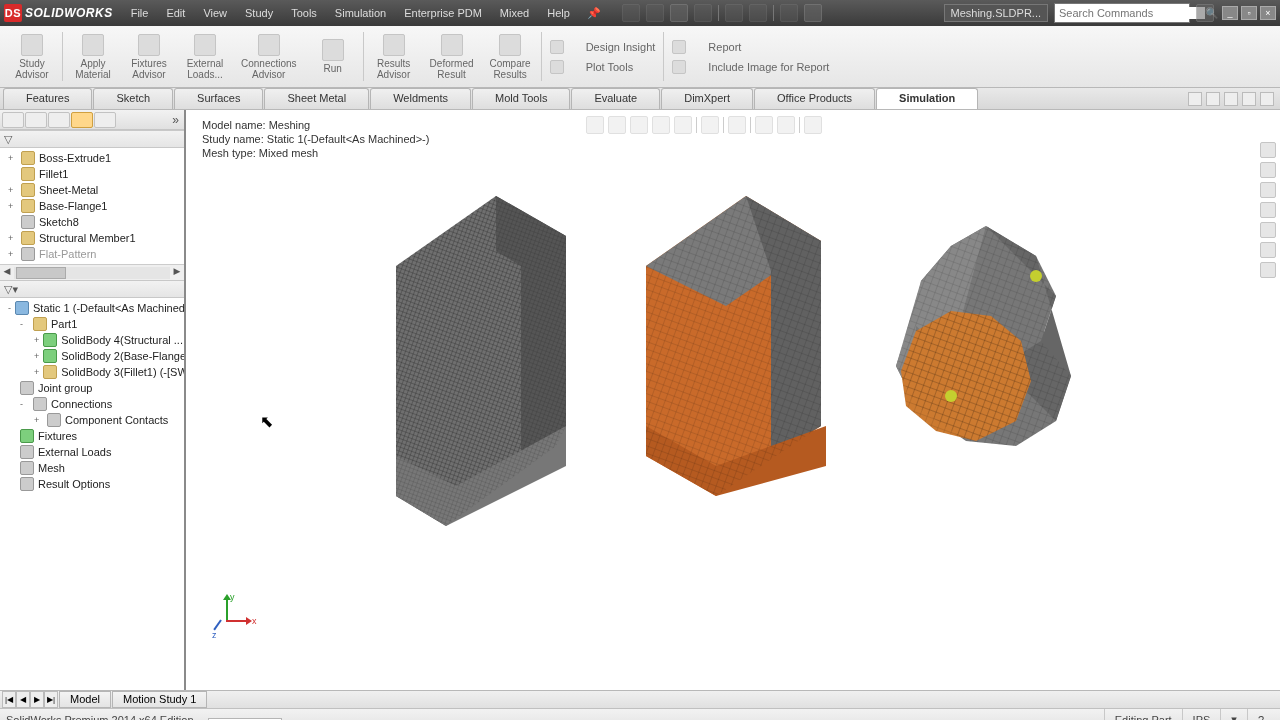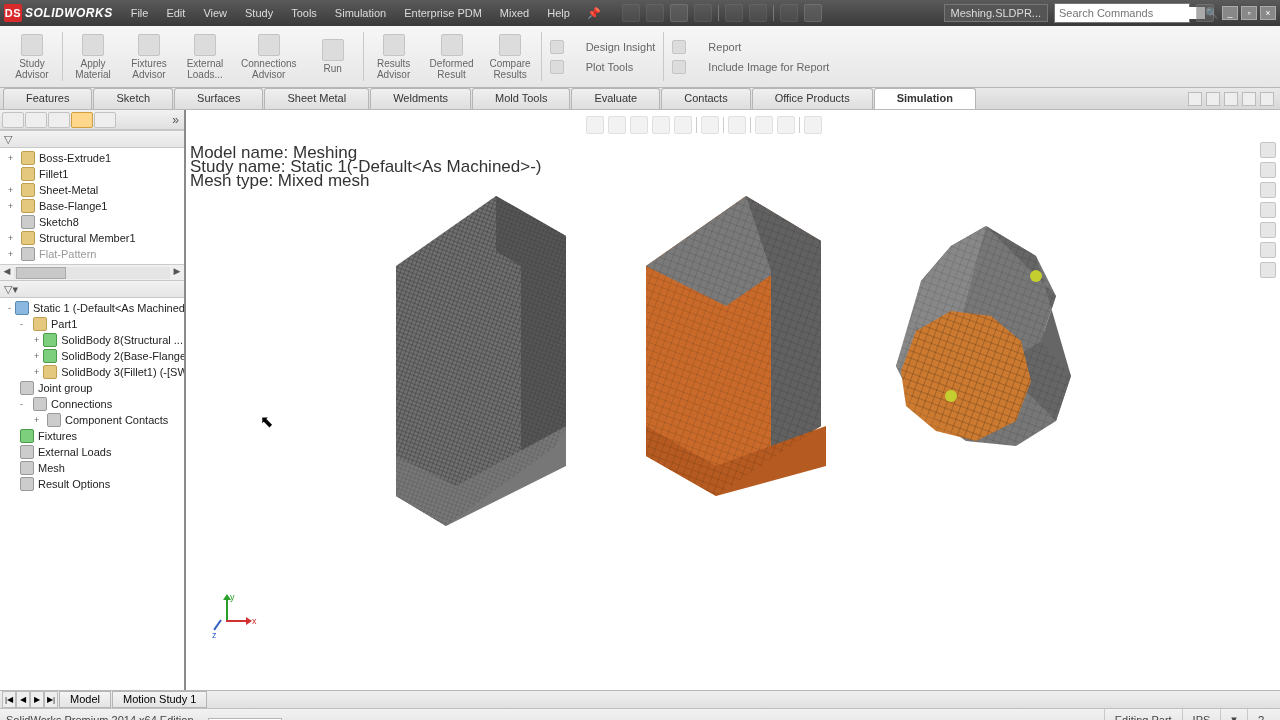--- a/index.html
+++ b/index.html
@@ -64,21 +64,21 @@
 
 .filter-row { height: 18px; background: linear-gradient(#f2f2f2,#e5e5e5); border-top: 1px solid #c8c8c8; border-bottom: 1px solid #c8c8c8; display: flex; align-items: center; padding-left: 4px; color: #555; }
 
 .study-tree { flex: 1; overflow: auto; padding: 2px 0; }
 .study-tree .tree-item { padding-left: 8px; }
 .study-tree .lvl1 { padding-left: 20px; }
 .study-tree .lvl2 { padding-left: 34px; }
 
 
 .viewport { flex: 1; position: relative; background: #fff; }
-.vp-info { position: absolute; top: 8px; left: 4px; font-size: 17px; color: #333; line-height: 14px; margin-top: 28px; }
+.vp-info { position: absolute; top: 8px; left: 16px; font-size: 11px; color: #333; line-height: 14px; }
 .vp-toolbar { position: absolute; top: 6px; left: 400px; display: flex; gap: 4px; align-items: center; }
 .vp-toolbar .vtb { width: 18px; height: 18px; background: #eaeaea; border: 1px solid #ccc; border-radius: 2px; opacity: .6; }
 .vp-toolbar .vsep { width: 1px; height: 16px; background: #ccc; }
 
 .triad { position: absolute; left: 24px; bottom: 50px; width: 44px; height: 44px; }
 .triad .y { position: absolute; left: 16px; top: 0; width: 2px; height: 24px; background: #2aa02a; }
 .triad .y::after { content: ""; position: absolute; top: -6px; left: -3px; border: 4px solid transparent; border-bottom: 6px solid #2aa02a; }
 .triad .x { position: absolute; left: 16px; top: 24px; width: 24px; height: 2px; background: #d03030; }
 .triad .x::after { content: ""; position: absolute; right: -6px; top: -3px; border: 4px solid transparent; border-left: 6px solid #d03030; }
 .triad .z { position: absolute; left: 10px; top: 24px; width: 2px; height: 12px; background: #3060c0; transform: rotate(35deg); transform-origin: top; }
@@ -226,21 +226,21 @@
 </div>
 
 <div class="feature-tabs">
   <span class="ftab">Features</span>
   <span class="ftab">Sketch</span>
   <span class="ftab">Surfaces</span>
   <span class="ftab">Sheet Metal</span>
   <span class="ftab">Weldments</span>
   <span class="ftab">Mold Tools</span>
   <span class="ftab">Evaluate</span>
-  <span class="ftab">Contacts</span>
+  <span class="ftab">DimXpert</span>
   <span class="ftab">Office Products</span>
   <span class="ftab active">Simulation</span>
   <div class="ftab-ctrls">
     <span></span>
     <span></span>
     <span></span>
     <span></span>
     <span></span>
   </div>
 </div>
@@ -316,21 +316,21 @@
           <span>Static 1 (-Default&lt;As Machined&gt;-)</span>
         </div>
       <div class="tree-item lvl1">
           <span class="exp">-</span>
           <span class="ti"></span>
           <span>Part1</span>
         </div>
       <div class="tree-item lvl2">
           <span class="exp">+</span>
           <span class="ti green"></span>
-          <span>SolidBody 8(Structural ...</span>
+          <span>SolidBody 4(Structural ...</span>
         </div>
       <div class="tree-item lvl2">
           <span class="exp">+</span>
           <span class="ti green"></span>
           <span>SolidBody 2(Base-Flange1...</span>
         </div>
       <div class="tree-item lvl2">
           <span class="exp">+</span>
           <span class="ti"></span>
           <span>SolidBody 3(Fillet1) (-[SW]</span>

